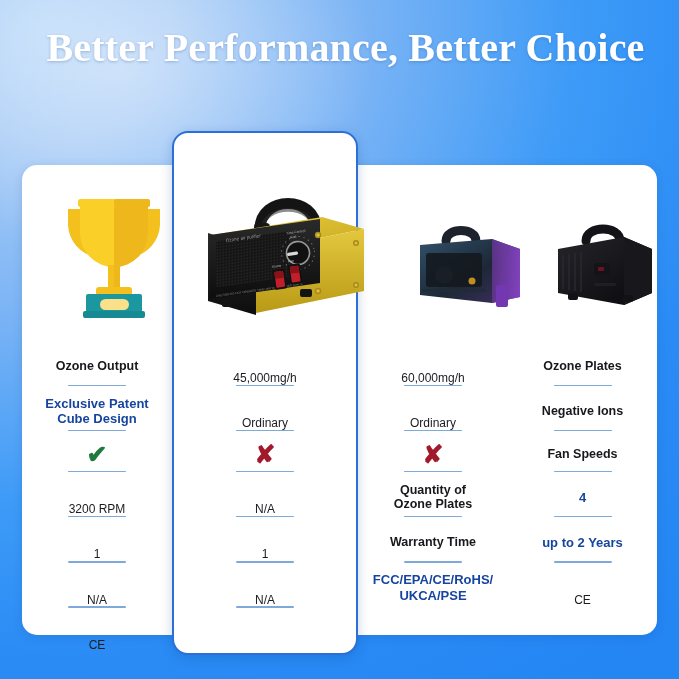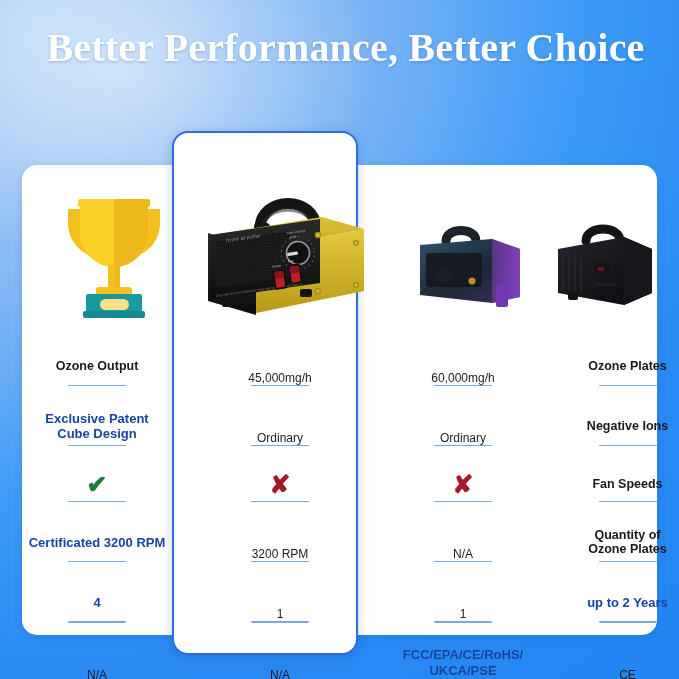--- a/index.html
+++ b/index.html
@@ -57,21 +57,20 @@
   .prod-a{ position:absolute; left:392px; top:58px; width:116px; height:92px; }
   .prod-b{ position:absolute; left:528px; top:58px; width:112px; height:92px; }
 
   
   .grid{
     position:absolute; left:22px; top:340px; width:635px; height:300px;
     z-index:5;
     display:grid;
     grid-template-columns:150px 186px 150px 149px;
     grid-auto-rows:min-content;
-    gap:15px;
   }
   .cell{
     position:relative;
     display:flex; flex-direction:column; align-items:center; justify-content:center;
     text-align:center;
     padding:7px 6px 0;
     min-height:41px;
   }
   .cell .txt{ line-height:1.18; }
 
@@ -286,24 +285,20 @@
       <i class="div"></i>
     </div>
     <div class="cell c-plain">
       <span class="mark no xm">✘</span>
       <i class="div"></i>
     </div>
     <div class="cell c-label">
       <span class="txt">Fan Speeds</span>
       <i class="div"></i>
     </div>
-    <div class="cell c-hl">
-      <span class="txt">Certificated 3200 RPM</span>
-      <i class="div"></i>
-    </div>
     <div class="cell c-plain">
       <span class="txt">3200 RPM</span>
       <i class="div"></i>
     </div>
     <div class="cell c-plain">
       <span class="txt">N/A</span>
       <i class="div"></i>
     </div>
     <div class="cell c-label">
       <span class="txt">Quantity of<br>Ozone Plates</span>
@@ -314,20 +309,24 @@
       <i class="div"></i>
     </div>
     <div class="cell c-plain">
       <span class="txt">1</span>
       <i class="div"></i>
     </div>
     <div class="cell c-plain">
       <span class="txt">1</span>
       <i class="div"></i>
     </div>
+    <div class="cell c-label">
+      <span class="txt">Warranty Time</span>
+      <i class="div"></i>
+    </div>
     <div class="cell c-hl">
       <span class="txt">up to 2 Years</span>
       <i class="div"></i>
     </div>
     <div class="cell c-plain">
       <span class="txt">N/A</span>
       <i class="div"></i>
     </div>
     <div class="cell c-plain">
       <span class="txt">N/A</span>

